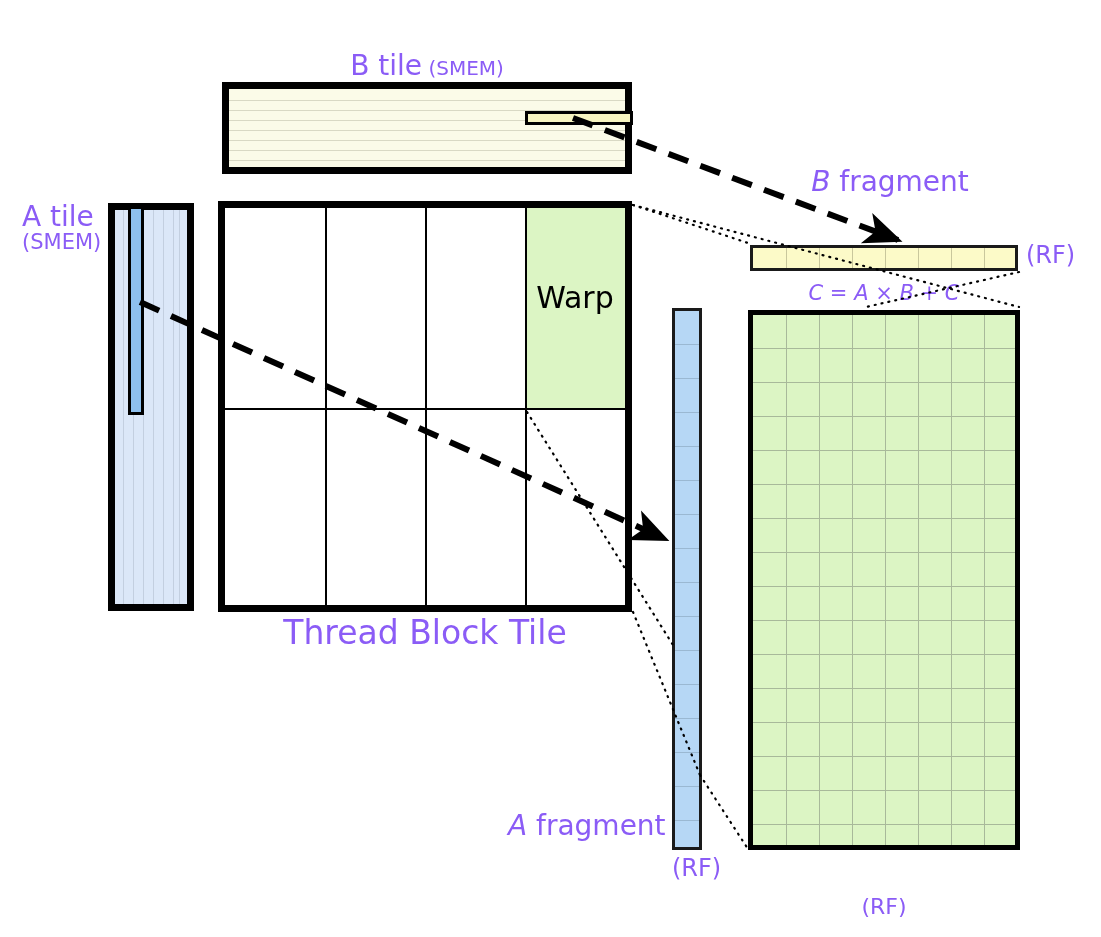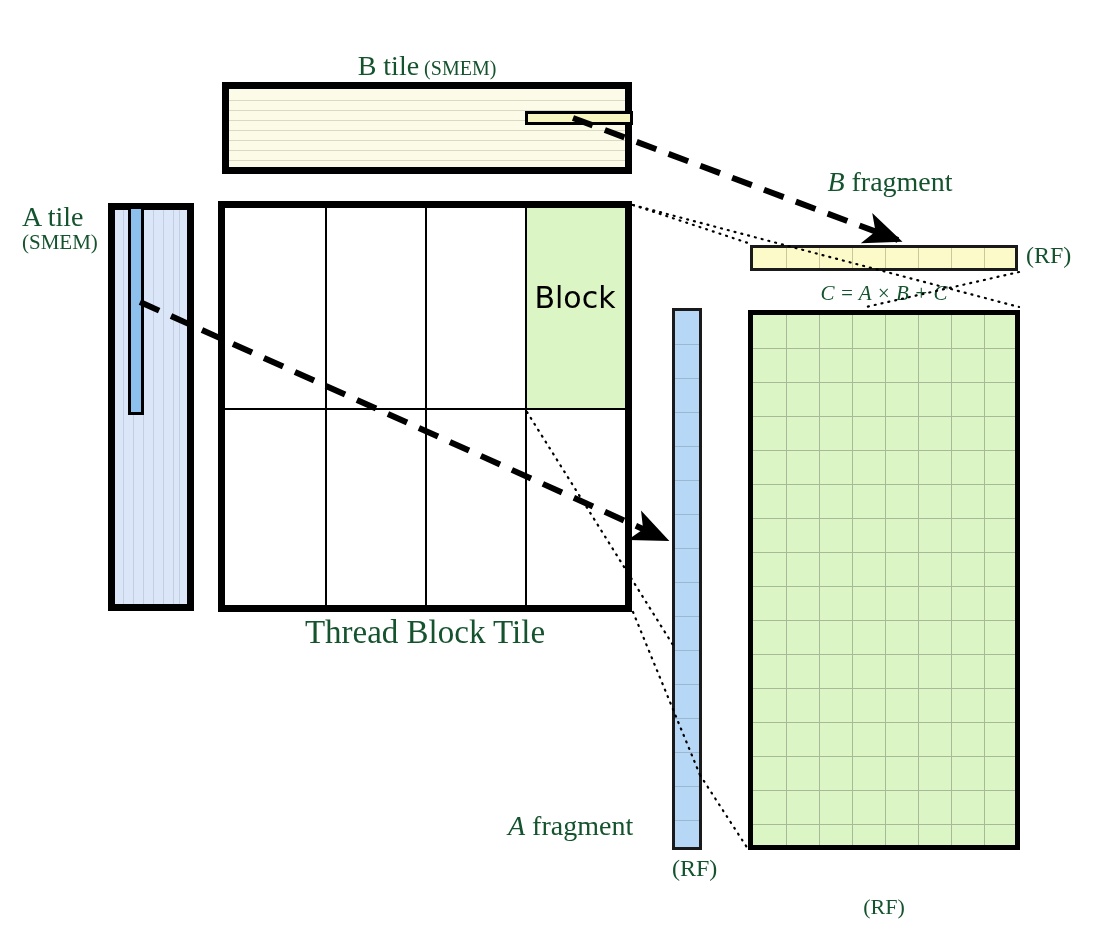--- a/index.html
+++ b/index.html
@@ -15,22 +15,21 @@
     position: relative;
     width: 1101px;
     height: 937px;
     background: #ffffff;
     overflow: hidden;
   }
   .lbl {
     position: absolute;
     white-space: nowrap;
     line-height: 1.02;
-    color: #14532d;
-    font-family: Liberation Serif, serif;
+    color: #8b5cf6;
   }
   .center {
     text-align: center;
   }
 
   
   #b-tile-label {
     left: 222px; top: 52px; width: 410px;
     font-size: 28px;
   }
@@ -250,21 +249,21 @@
     </div>
     <div id="a-tile-hl"></div>
   </div>
 
   <div id="tb-tile">
     <div id="tb-warp-cell"></div>
     <div class="vline" style="left:100px"></div>
     <div class="vline" style="left:200px"></div>
     <div class="vline" style="left:300px"></div>
     <div class="hline" style="top:200px"></div>
-    <div id="tb-warp-label">Block</div>
+    <div id="tb-warp-label">Warp</div>
   </div>
   <div class="lbl center" id="b-frag-label">
     <i>B</i><span> fragment</span>
   </div>
 
   <div class="lbl center" id="tb-tile-label">Thread Block Tile</div>
   <div id="b-frag">
     <div class="cellline" style="left:33px"></div>
     <div class="cellline" style="left:66px"></div>
     <div class="cellline" style="left:99px"></div>

